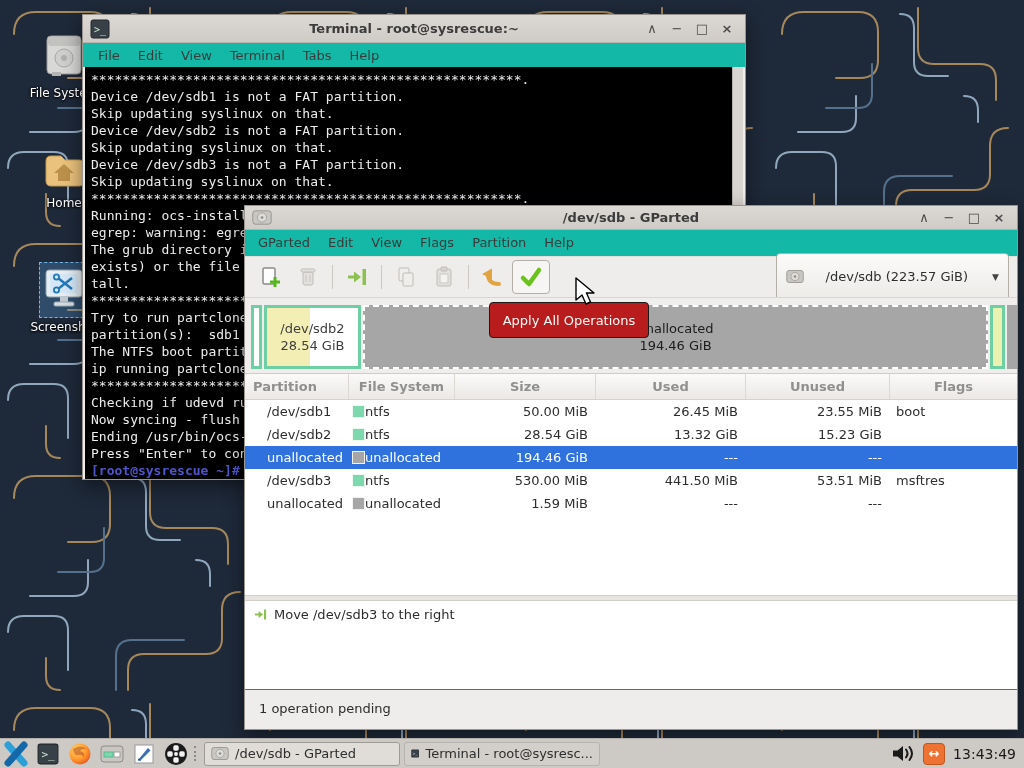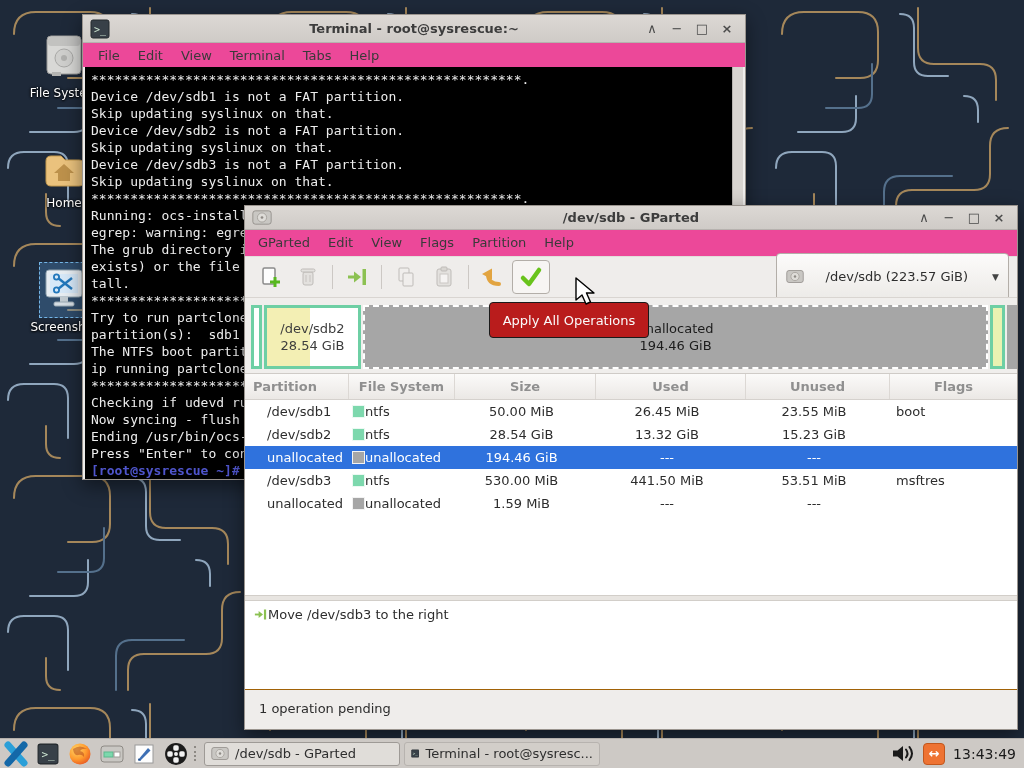--- a/index.html
+++ b/index.html
@@ -13,21 +13,21 @@
   .desk-icon.selected .ic-wrap { border:1px dashed #74b6e8; background:rgba(90,160,225,.30); }
   .desk-label { margin-top:2px; font-size:12px; color:#fff; text-shadow:0 1px 2px #000, 0 0 3px #000; white-space:nowrap; }
 
   
   .window { position:absolute; background:#efedeb; border:1px solid #9a948e; box-shadow:0 6px 18px rgba(0,0,0,.45); }
   .titlebar { height:28px; background:linear-gradient(#dcd8d4,#cfcbc7); border-bottom:1px solid #b6b2ae; position:relative; display:flex; align-items:center; }
   .titlebar .tb-icon { margin-left:7px; display:flex; }
   .tb-title { position:absolute; left:0; right:0; text-align:center; font-size:13px; font-weight:bold; color:#3c3c3c; }
   .tb-controls { margin-left:auto; display:flex; gap:9px; padding-right:10px; z-index:1; }
   .tb-btn { width:16px; text-align:center; font-size:13px; color:#4a4a4a; cursor:default; }
-  .menubar { display:flex; align-items:center; font-size:13px; color:#3a3a3a; background:#ec4899; }
+  .menubar { display:flex; align-items:center; font-size:13px; color:#3a3a3a; background:#14b8a6; }
   .menu-item { padding:0 9px; }
 
   
   #terminal { left:82px; top:14px; width:664px; height:466px; z-index:2; }
   #terminal .menubar { height:24px; padding-left:6px; }
   .term-body { position:relative; margin:0 2px 2px 2px; height:412px; background:#000; display:flex; }
   .term-text { flex:1; padding:4px 0 0 6px; font-family:"DejaVu Sans Mono", monospace; font-size:13px; line-height:17px; color:#ededed; white-space:pre; overflow:hidden; }
   .term-prompt { font-family:"DejaVu Sans Mono", monospace; font-size:13px; line-height:17px; font-weight:bold; color:#4f55cc; white-space:pre; }
   .term-scroll { width:11px; background:#d8d4d0; border-left:1px solid #b8b4b0; position:relative; }
   .term-scroll .thumb { position:absolute; left:1px; right:1px; top:58%; height:40%; background:#c3bfbb; border-radius:3px; }
@@ -59,28 +59,28 @@
   .phead .hcell:first-child { text-align:left; padding-left:8px; }
   .phead .hcell:last-child { border-right:none; }
   .prow { height:23px; font-size:13px; color:#2d2d2d; }
   .prow > div { line-height:23px; white-space:nowrap; overflow:hidden; }
   .cell-part { padding-left:22px; }
   .cell-fs { display:flex; align-items:center; }
   .cell-fs .sw { width:13px; height:13px; margin-left:3px; border:1px solid rgba(255,255,255,.85); }
   .sw.green { background:#7dd8ad; }
   .sw.gray { background:#a6a6a6; }
   .cell-fs .fs-name { flex:1; text-align:left; padding-right:10px; }
-  .cell-num { text-align:center; padding-right:8px; }
+  .cell-num { text-align:right; padding-right:8px; }
   .cell-flags { padding-left:6px; }
   .prow.selected { background:#2f72dd; color:#fff; }
   .table-filler { height:80px; background:#fff; }
 
   .splitter { height:6px; background:#e8e5e1; border-top:1px solid #d2cec9; border-bottom:1px solid #d2cec9; }
   .ops-pane { height:89px; background:#fff; padding:6px 8px; }
-  .ops-row { display:flex; align-items:center; font-size:13px; color:#2d2d2d; }
+  .ops-row { display:flex; align-items:center; gap:6px; font-size:13px; color:#2d2d2d; }
   .statusbar { height:40px; background:#efedeb; border-top:1px solid #a16207; font-size:13px; color:#2d2d2d; padding:11px 0 0 14px; }
 
   
   .tooltip { position:absolute; left:489px; top:302px; width:160px; height:36px; background:#b91c1c; border:1px solid #1a1a1a; border-radius:4px; color:#fafafa; font-size:13px; display:flex; align-items:center; justify-content:center; z-index:5; }
 
   
   .cursor { position:absolute; left:574px; top:277px; z-index:6; }
 
   
   .taskbar { position:absolute; left:0; bottom:0; width:1024px; height:30px; background:#cdc9c5; border-top:1px solid #b3afab; display:flex; align-items:center; z-index:4; }

